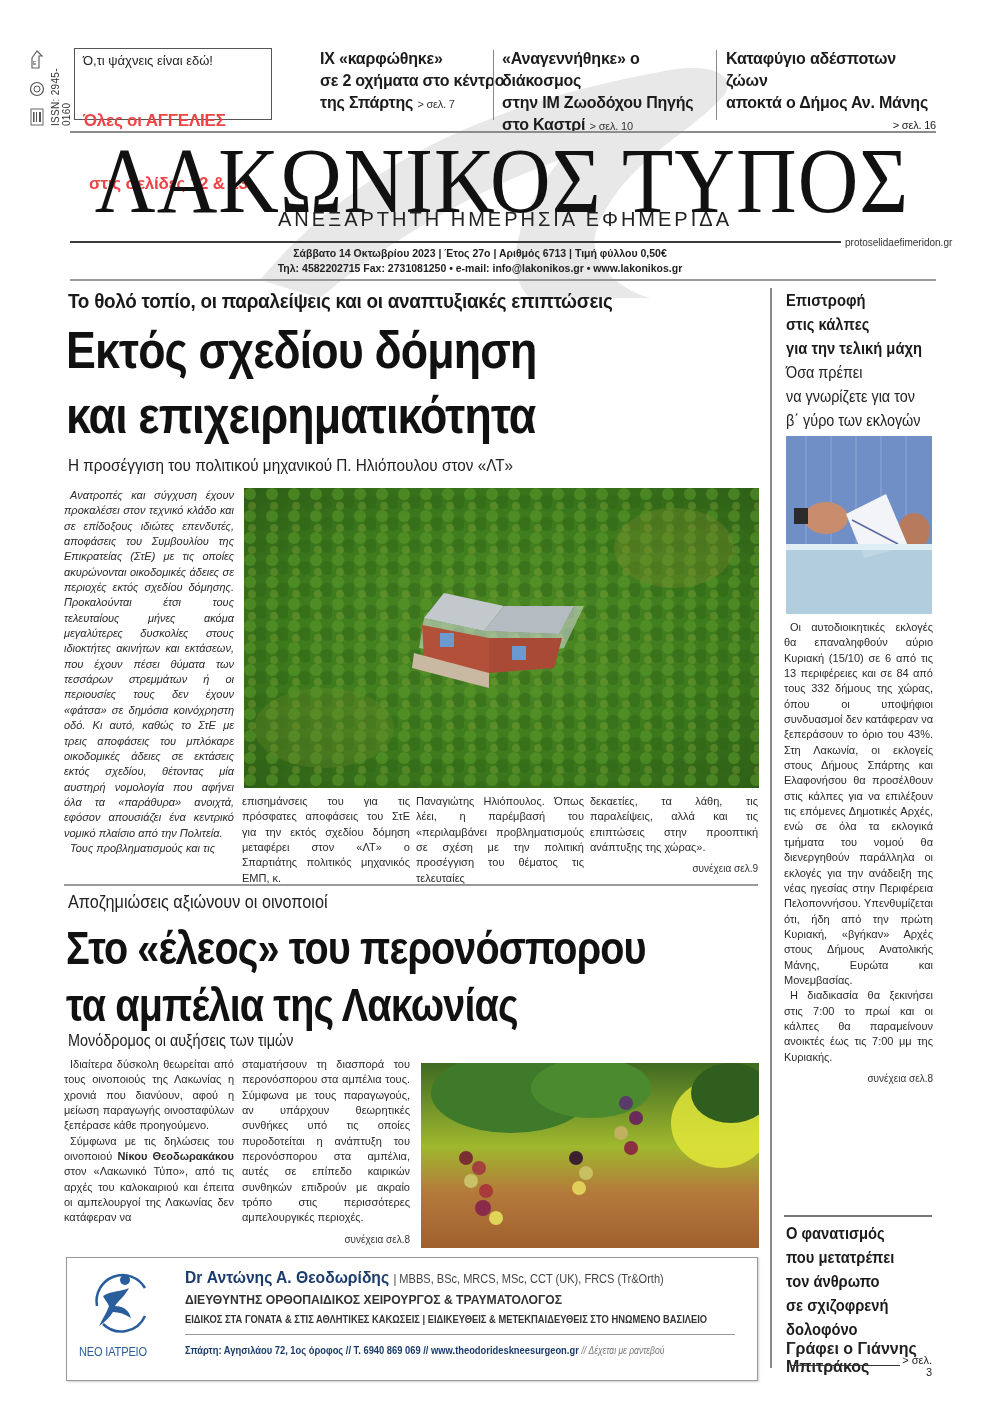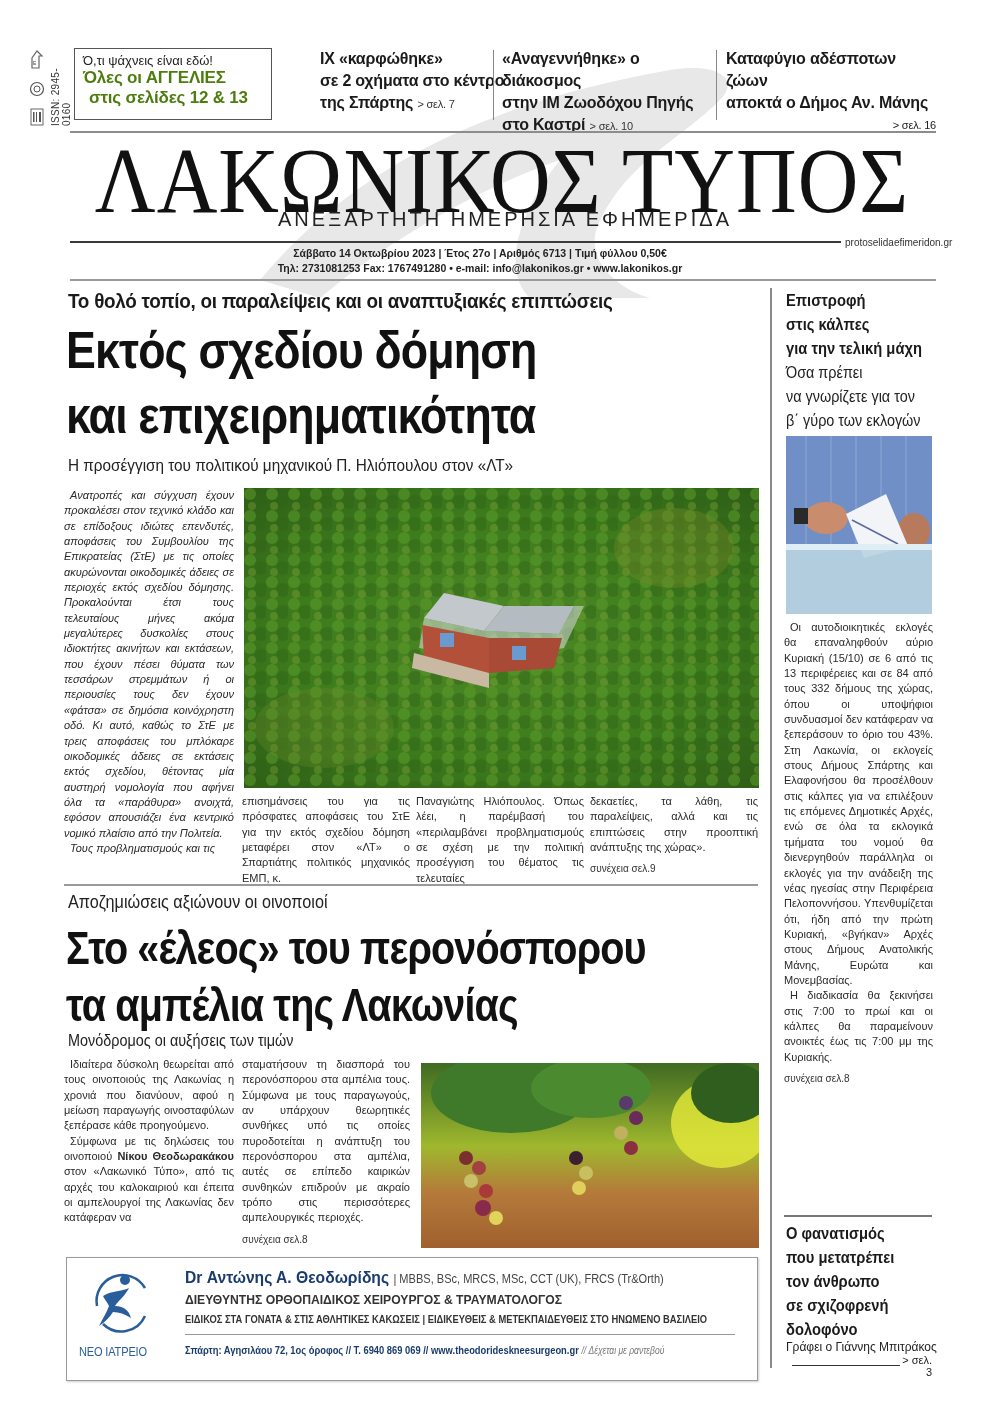--- a/index.html
+++ b/index.html
@@ -11,21 +11,21 @@
   .watermark { position: absolute; left: 200px; top: 40px; width: 560px; height: 260px; pointer-events: none; }
 
   
   .side-meta { left: 26px; top: 46px; width: 46px; height: 82px; }
   .issn { position: absolute; left: 24px; top: 2px; width: 14px; height: 78px; writing-mode: vertical-rl; transform: rotate(180deg); font-size: 10px; color: #333; letter-spacing: 0.3px; font-family: "Liberation Sans", sans-serif; }
   .meta-icons { position: absolute; left: 2px; top: 2px; width: 18px; height: 78px; display: flex; flex-direction: column; justify-content: space-between; align-items: center; }
   .meta-icons svg { display: block; }
 
   .ads-box { left: 74px; top: 48px; width: 198px; height: 72px; border: 1px solid #555; padding: 4px 0 0 8px; }
   .ads-small { font-size: 13px; color: #222; font-family: "Liberation Sans Narrow", "Liberation Sans", sans-serif; }
-  .ads-big { font-size: 17px; font-weight: bold; color: #4d7c0f; line-height: 20px; letter-spacing: -0.2px; }
+  .ads-big { font-size: 17px; font-weight: bold; color: #ef4444; line-height: 20px; letter-spacing: -0.2px; margin-top: 43px; }
   .ads-big2 { padding-left: 6px; }
 
   .teaser { top: 48px; font-weight: bold; font-size: 16px; line-height: 22px; color: #1b1b1b; letter-spacing: -0.2px; }
   .teaser .pg { font-weight: normal; font-size: 11px; color: #333; }
   .teaser-1 { left: 280px; width: 210px; margin-left: 40px; }
   .teaser-2 { left: 502px; width: 215px; }
   .teaser-3 { left: 726px; width: 212px; }
   .vsep { width: 1px; background: #888; }
   .teaser-3 .pg-right { text-align: right; display: block; font-weight: normal; font-size: 11px; padding-right: 2px; }
 
@@ -48,41 +48,41 @@
   .deck { left: 68px; top: 456px; font-size: 17px; color: #222; transform: scaleX(0.9); transform-origin: left; white-space: nowrap; }
 
   .col-text { font-size: 11px; line-height: 15.35px; color: #2a2a2a; text-align: justify; hyphens: manual; }
   .col-text p { text-indent: 6px; }
   .c-left1 { left: 64px; top: 488px; width: 170px; font-style: italic; }
 
   .photo1 { left: 244px; top: 488px; width: 515px; height: 300px; overflow: hidden; background: #3c6b1e; }
   .c-b1 { left: 242px; top: 794px; width: 168px; }
   .c-b2 { left: 416px; top: 794px; width: 168px; }
   .c-b3 { left: 590px; top: 794px; width: 168px; }
-  .cont { font-size: 10px; color: #333; }
+  .cont { font-size: 10px; color: #333; text-align: right; }
 
   .rule-sec { left: 64px; top: 884px; width: 694px; height: 2px; background: #9a9a9a; }
 
   .kicker2 { left: 68px; top: 892px; font-size: 18px; color: #222; transform: scaleX(0.9); transform-origin: left; white-space: nowrap; }
   .h2a { top: 918px; }
   .h2b { top: 975px; }
   .deck2 { left: 68px; top: 1032px; font-size: 16px; color: #222; transform: scaleX(0.9); transform-origin: left; white-space: nowrap; }
   .c-l2 { left: 64px; top: 1057px; width: 170px; }
   .c-l3 { left: 242px; top: 1057px; width: 168px; }
   .photo2 { left: 421px; top: 1063px; width: 338px; height: 185px; overflow: hidden; }
 
   
   .vrule-side { left: 770px; top: 288px; width: 2px; height: 1080px; background: #8a8a8a; }
   .side-head { left: 786px; top: 289px; font-size: 16px; line-height: 24px; font-weight: bold; color: #1a1a1a; transform: scaleX(0.92); transform-origin: left; }
   .side-sub { left: 786px; top: 361px; font-size: 16px; line-height: 24px; color: #222; transform: scaleX(0.9); transform-origin: left; }
   .photo3 { left: 786px; top: 436px; width: 146px; height: 178px; overflow: hidden; background: #6a85b7; }
   .c-side { left: 784px; top: 620px; width: 149px; }
   .rule-side2 { left: 784px; top: 1215px; width: 148px; height: 2px; background: #777; }
   .side-op { left: 786px; top: 1222px; font-size: 16px; line-height: 24px; font-weight: bold; color: #1a1a1a; transform: scaleX(0.92); transform-origin: left; }
-  .side-op-by { left: 786px; top: 1340px; font-size: 12px; color: #222; font-weight: normal; }
+  .side-op-by { left: 786px; top: 1340px; font-size: 16px; color: #222; font-weight: bold; }
   .side-op-pg { left: 786px; top: 1354px; width: 146px; font-size: 11px; color: #222; text-align: right; border-bottom: 0; }
   .side-op-pg .line { display: inline-block; width: 108px; border-bottom: 1px solid #333; vertical-align: bottom; margin-right: 2px; }
 
   
   .ad { left: 66px; top: 1257px; width: 692px; height: 124px; border: 1px solid #9a9a9a; box-shadow: 1px 1px 2px rgba(0,0,0,0.2); }
   .ad-logo { position: absolute; left: 18px; top: 8px; width: 72px; height: 72px; }
   .ad-logo-caption { position: absolute; left: 12px; top: 86px; font-size: 13px; color: #2a5d9b; letter-spacing: -0.2px; transform: scaleX(0.85); transform-origin: left; white-space: nowrap; }
   .ad-name { position: absolute; left: 118px; top: 10px; font-size: 17px; white-space: nowrap; transform: scaleX(0.92); transform-origin: left; }
   .ad-name b { font-weight: bold; color: #1a3b6b; }
   .ad-name .quals { font-size: 12px; color: #444; }
@@ -145,21 +145,21 @@
 
 <div class="abs rule-top"></div>
 
 <div class="abs masthead">ΛΑΚΩΝΙΚΟΣ ΤΥΠΟΣ</div>
 <div class="abs tagline">ΑΝΕΞΑΡΤΗΤΗ ΗΜΕΡΗΣΙΑ ΕΦΗΜΕΡΙΔΑ</div>
 
 <div class="abs rule-mid"></div>
 <div class="abs site-mark">protoselidaefimeridon.gr</div>
 <div class="abs dateline">
   <div>Σάββατο 14 Οκτωβρίου 2023 | Έτος 27ο | Αριθμός 6713 | Τιμή φύλλου 0,50€</div>
-  <div class="dateline2">Τηλ: 2731081253 Fax: 1767491280 • e-mail: info@lakonikos.gr • www.lakonikos.gr</div>
+  <div class="dateline2">Τηλ: 4582202715 Fax: 2731081250 • e-mail: info@lakonikos.gr • www.lakonikos.gr</div>
 </div>
 <div class="abs rule-low"></div>
 
 <div class="abs kicker">Το θολό τοπίο, οι παραλείψεις και οι αναπτυξιακές επιπτώσεις</div>
 <div class="abs headline h1a">Εκτός σχεδίου δόμηση</div>
 <div class="abs headline h1b">και επιχειρηματικότητα</div>
 <div class="abs deck">Η προσέγγιση του πολιτικού μηχανικού Π. Ηλιόπουλου στον «ΛΤ»</div>
 
 <div class="abs col-text c-left1">
   <p>Ανατροπές και σύγχυση έχουν προκαλέσει στον τεχνικό κλάδο και σε επίδοξους ιδιώτες επενδυτές, αποφάσεις του Συμβουλίου της Επικρατείας (ΣτΕ) με τις οποίες ακυρώνονται οικοδομικές άδειες σε περιοχές εκτός σχεδίου δόμησης. Προκαλούνται έτσι τους τελευταίους μήνες ακόμα μεγαλύτερες δυσκολίες στους ιδιοκτήτες ακινήτων και εκτάσεων, που έχουν πέσει θύματα των τεσσάρων στρεμμάτων ή οι περιουσίες τους δεν έχουν «φάτσα» σε δημόσια κοινόχρηστη οδό. Κι αυτό, καθώς το ΣτΕ με τρεις αποφάσεις του μπλόκαρε οικοδομικές άδειες σε εκτάσεις εκτός σχεδίου, θέτοντας μία αυστηρή νομολογία που αφήνει όλα τα «παράθυρα» ανοιχτά, εφόσον απουσιάζει ένα κεντρικό νομικό πλαίσιο από την Πολιτεία.</p>

